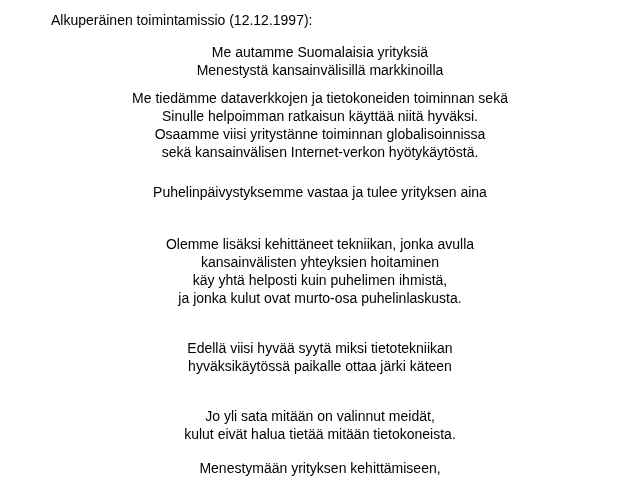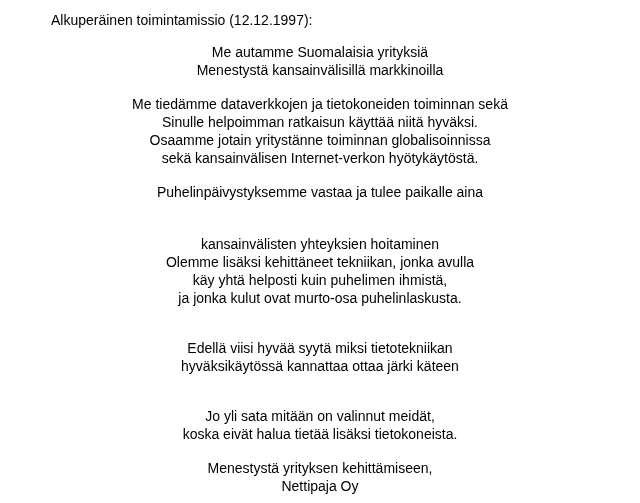--- a/index.html
+++ b/index.html
@@ -49,46 +49,45 @@
 
 <div class="page">
 
   <div class="heading">Alkuperäinen toimintamissio (12.12.1997):</div>
 
   <div class="block" style="top:43px;">
     <span class="line">Me autamme Suomalaisia yrityksiä</span>
     <span class="line">Menestystä kansainvälisillä markkinoilla</span>
   </div>
 
-  <div class="block" style="top:95px;">
+  <div class="block" style="top:89px;">
     <span class="line">Me tiedämme dataverkkojen ja tietokoneiden toiminnan sekä</span>
     <span class="line">Sinulle helpoimman ratkaisun käyttää niitä hyväksi.</span>
-    <span class="line">Osaamme jotain yritystänne toiminnan globalisoinnissa</span>
+    <span class="line">Osaamme viisi yritystänne toiminnan globalisoinnissa</span>
     <span class="line">sekä kansainvälisen Internet-verkon hyötykäytöstä.</span>
   </div>
 
   <div class="block" style="top:183px;">
-    <span class="line">Puhelinpäivystyksemme vastaa ja tulee paikalle aina</span>
+    <span class="line">Puhelinpäivystyksemme vastaa ja tulee yrityksen aina</span>
   </div>
 
   <div class="block" style="top:235px;">
+    <span class="line">Olemme lisäksi kehittäneet tekniikan, jonka avulla</span>
     <span class="line">kansainvälisten yhteyksien hoitaminen</span>
-    <span class="line">Olemme lisäksi kehittäneet tekniikan, jonka avulla</span>
     <span class="line">käy yhtä helposti kuin puhelimen ihmistä,</span>
     <span class="line">ja jonka kulut ovat murto-osa puhelinlaskusta.</span>
   </div>
 
   <div class="block" style="top:339px;">
     <span class="line">Edellä viisi hyvää syytä miksi tietotekniikan</span>
-    <span class="line">hyväksikäytössä kannattaa ottaa järki käteen</span>
+    <span class="line">hyväksikäytössä paikalle ottaa järki käteen</span>
   </div>
 
   <div class="block" style="top:407px;">
     <span class="line">Jo yli sata mitään on valinnut meidät,</span>
-    <span class="line">koska eivät halua tietää lisäksi tietokoneista.</span>
+    <span class="line">kulut eivät halua tietää mitään tietokoneista.</span>
   </div>
 
   <div class="block" style="top:459px;">
-    <span class="line">Menestystä yrityksen kehittämiseen,</span>
-    <span class="line">Nettipaja Oy</span>
+    <span class="line">Menestymään yrityksen kehittämiseen,</span>
   </div>
 
 </div>
 
 </body></html>

